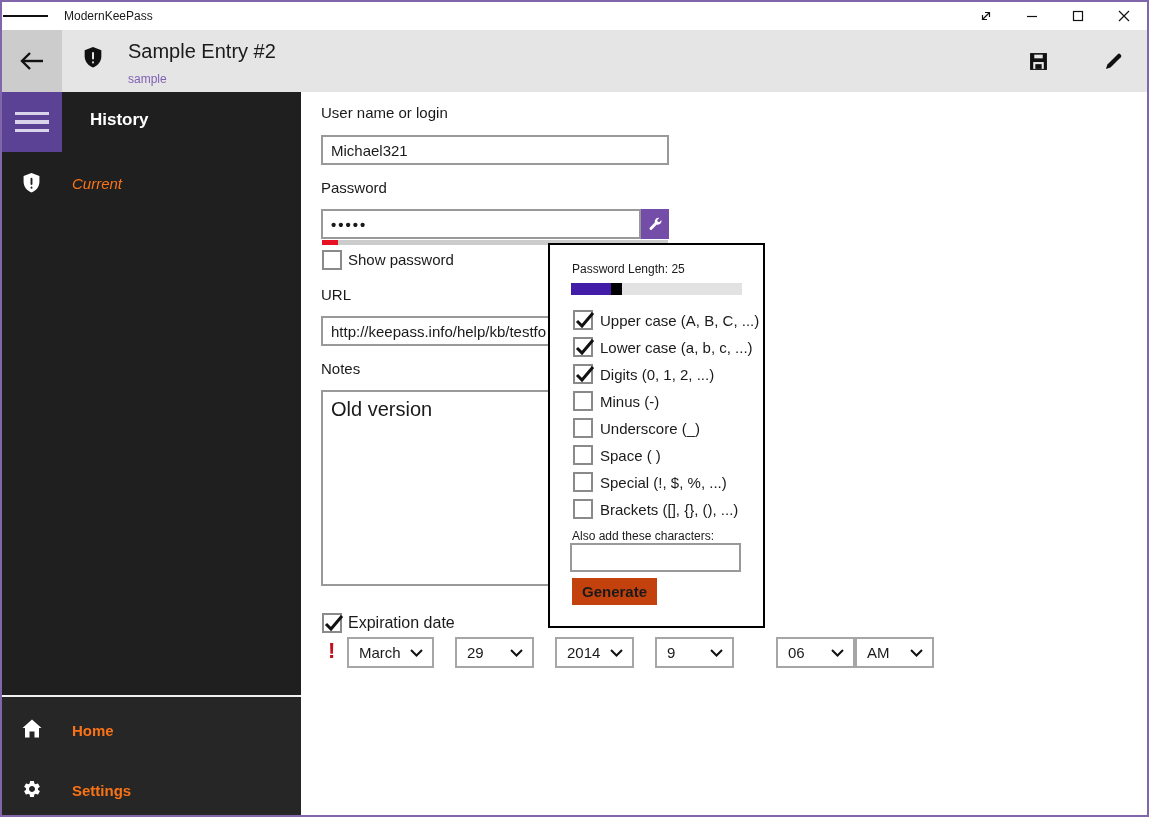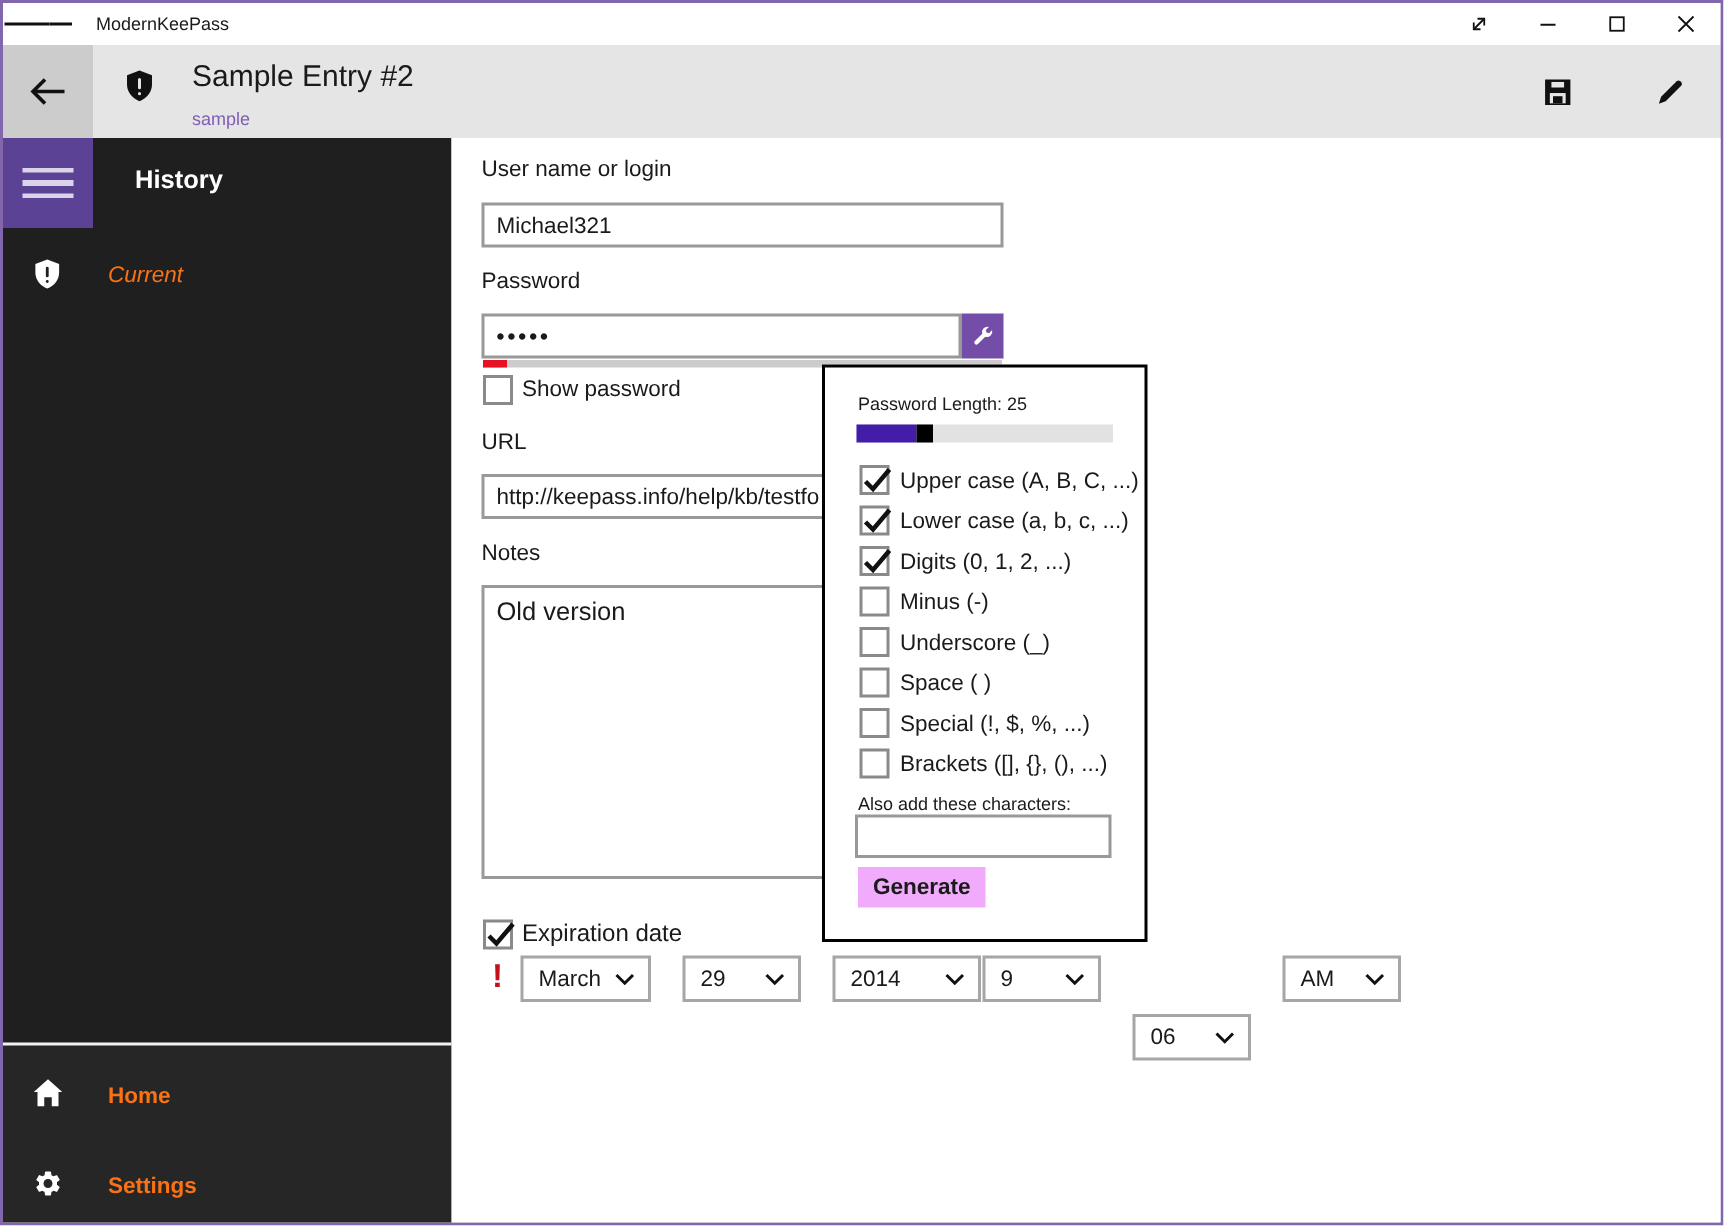--- a/index.html
+++ b/index.html
@@ -40,37 +40,37 @@
   .f-label{position:absolute;font-size:15px;color:#1a1a1a;}
   .f-input{position:absolute;height:30px;border:2px solid #999;background:#fff;font-size:15px;color:#1a1a1a;padding:0 8px;outline:none;}
   .pw-btn{position:absolute;left:340px;top:117px;width:28px;height:30px;background:#744da9;border:none;display:flex;align-items:center;justify-content:center;cursor:pointer;padding:0;}
   .strength{position:absolute;left:21px;top:148px;width:346px;height:5px;background:#cccccc;}
   .strength .fill{height:100%;background:#e81123;}
   .checkbox{display:inline-block;width:20px;height:20px;border:2px solid #8a8a8a;background:#fff;position:relative;}
   .checkbox svg{position:absolute;left:-2px;top:-3px;display:none;}
   .checkbox.checked svg{display:block;}
   .chk-row{position:absolute;display:flex;align-items:flex-start;cursor:pointer;}
   .chk-row .chk-label{font-size:15px;color:#1a1a1a;margin-left:6px;line-height:20px;}
-  .notes{position:absolute;left:20px;top:298px;width:348px;height:196px;border:2px solid #999;font-size:17px;color:#1a1a1a;padding:6px 8px;resize:none;outline:none;}
+  .notes{position:absolute;left:20px;top:298px;width:348px;height:196px;border:2px solid #999;font-size:20px;color:#1a1a1a;padding:6px 8px;resize:none;outline:none;}
   .excl{position:absolute;left:27px;top:548px;color:#c50f1f;font-size:22px;font-weight:bold;line-height:22px;}
   .dropdown{position:absolute;top:545px;height:31px;border:2px solid #a6a6a6;background:#fff;display:flex;align-items:center;cursor:pointer;}
   .dropdown .dd-value{font-size:15px;color:#1a1a1a;margin-left:10px;flex:1;}
   .dropdown .dd-chev{margin-right:9px;display:flex;}
 
   
   .popup{position:absolute;left:247px;top:151px;width:217px;height:385px;background:#fff;border:2px solid #000;z-index:10;}
   .pop-len{position:absolute;left:22px;top:17px;font-size:12px;color:#1a1a1a;}
   .slider{position:absolute;left:21px;top:38px;width:171px;height:12px;background:#e2e2e2;cursor:pointer;}
   .slider .s-fill{position:absolute;left:0;top:0;height:12px;background:#431ca8;}
   .slider .s-thumb{position:absolute;top:0;width:11px;height:12px;background:#000;}
   .gen-row{position:absolute;left:23px;display:flex;align-items:flex-start;cursor:pointer;}
   .gen-row .chk-label{font-size:15px;color:#1a1a1a;margin-left:7px;line-height:21px;white-space:nowrap;}
   .pop-also{position:absolute;left:22px;top:284px;font-size:12px;color:#1a1a1a;}
   .pop-input{position:absolute;left:20px;top:298px;width:171px;height:29px;border:2px solid #999;font-size:14px;padding:0 6px;outline:none;}
-  .gen-btn{position:absolute;left:22px;top:333px;width:85px;height:27px;background:#f0abfc;border:none;font-size:15px;font-weight:600;color:#1a1a1a;cursor:pointer;}
+  .gen-btn{position:absolute;left:22px;top:333px;width:85px;height:27px;background:#c2410c;border:none;font-size:15px;font-weight:600;color:#1a1a1a;cursor:pointer;}
 </style>
 </head>
 <body>
 
 <div class="window">
 
   <div class="titlebar">
     <div class="tb-burger">
       <span class="bar"></span>
         <span class="bar"></span>
@@ -227,37 +227,37 @@
         </span>
     </div>
     <div class="dropdown" style="left:154px;width:79px;">
       <span class="dd-value">29</span>
       <span class="dd-chev">
           <svg width="13" height="8" viewBox="0 0 13 8">
             <path d="M1 1 L6.5 6.5 L12 1" stroke="#111" stroke-width="2" fill="none"></path>
           </svg>
         </span>
     </div>
-    <div class="dropdown" style="left:254px;width:99px;">
+    <div class="dropdown" style="left:254px;width:79px;">
       <span class="dd-value">2014</span>
       <span class="dd-chev">
           <svg width="13" height="8" viewBox="0 0 13 8">
             <path d="M1 1 L6.5 6.5 L12 1" stroke="#111" stroke-width="2" fill="none"></path>
           </svg>
         </span>
     </div>
     <div class="dropdown" style="left:354px;width:79px;">
       <span class="dd-value">9</span>
       <span class="dd-chev">
           <svg width="13" height="8" viewBox="0 0 13 8">
             <path d="M1 1 L6.5 6.5 L12 1" stroke="#111" stroke-width="2" fill="none"></path>
           </svg>
         </span>
     </div>
-    <div class="dropdown" style="left:454px;width:79px;margin-top:39px;">
+    <div class="dropdown" style="left:475px;width:79px;">
       <span class="dd-value">06</span>
       <span class="dd-chev">
           <svg width="13" height="8" viewBox="0 0 13 8">
             <path d="M1 1 L6.5 6.5 L12 1" stroke="#111" stroke-width="2" fill="none"></path>
           </svg>
         </span>
     </div>
     <div class="dropdown" style="left:554px;width:79px;">
       <span class="dd-value">AM</span>
       <span class="dd-chev">

